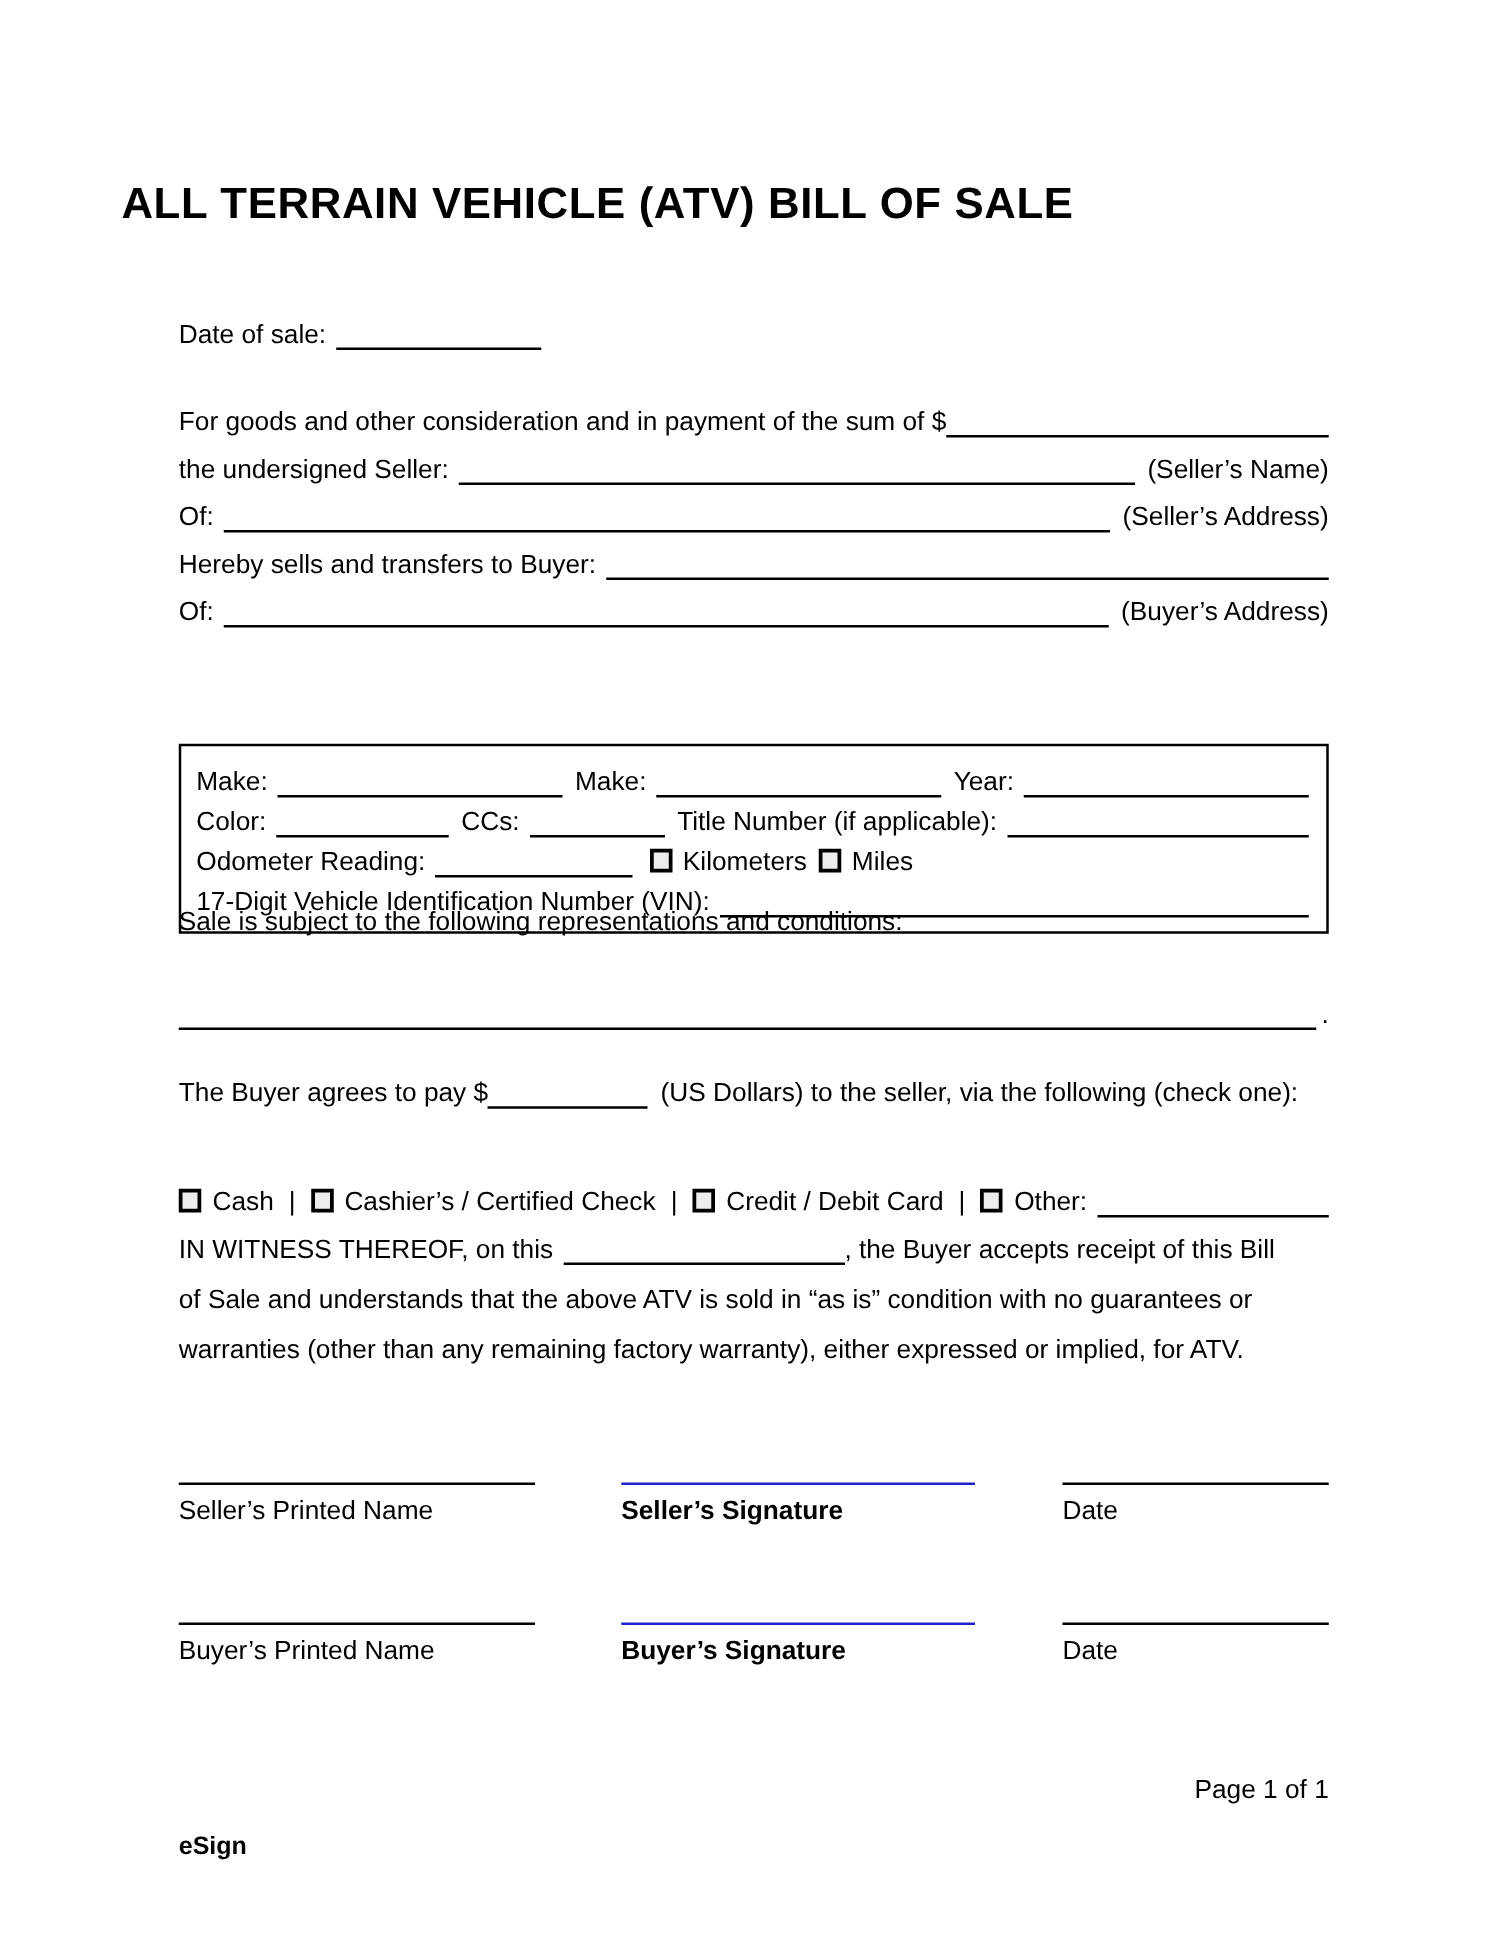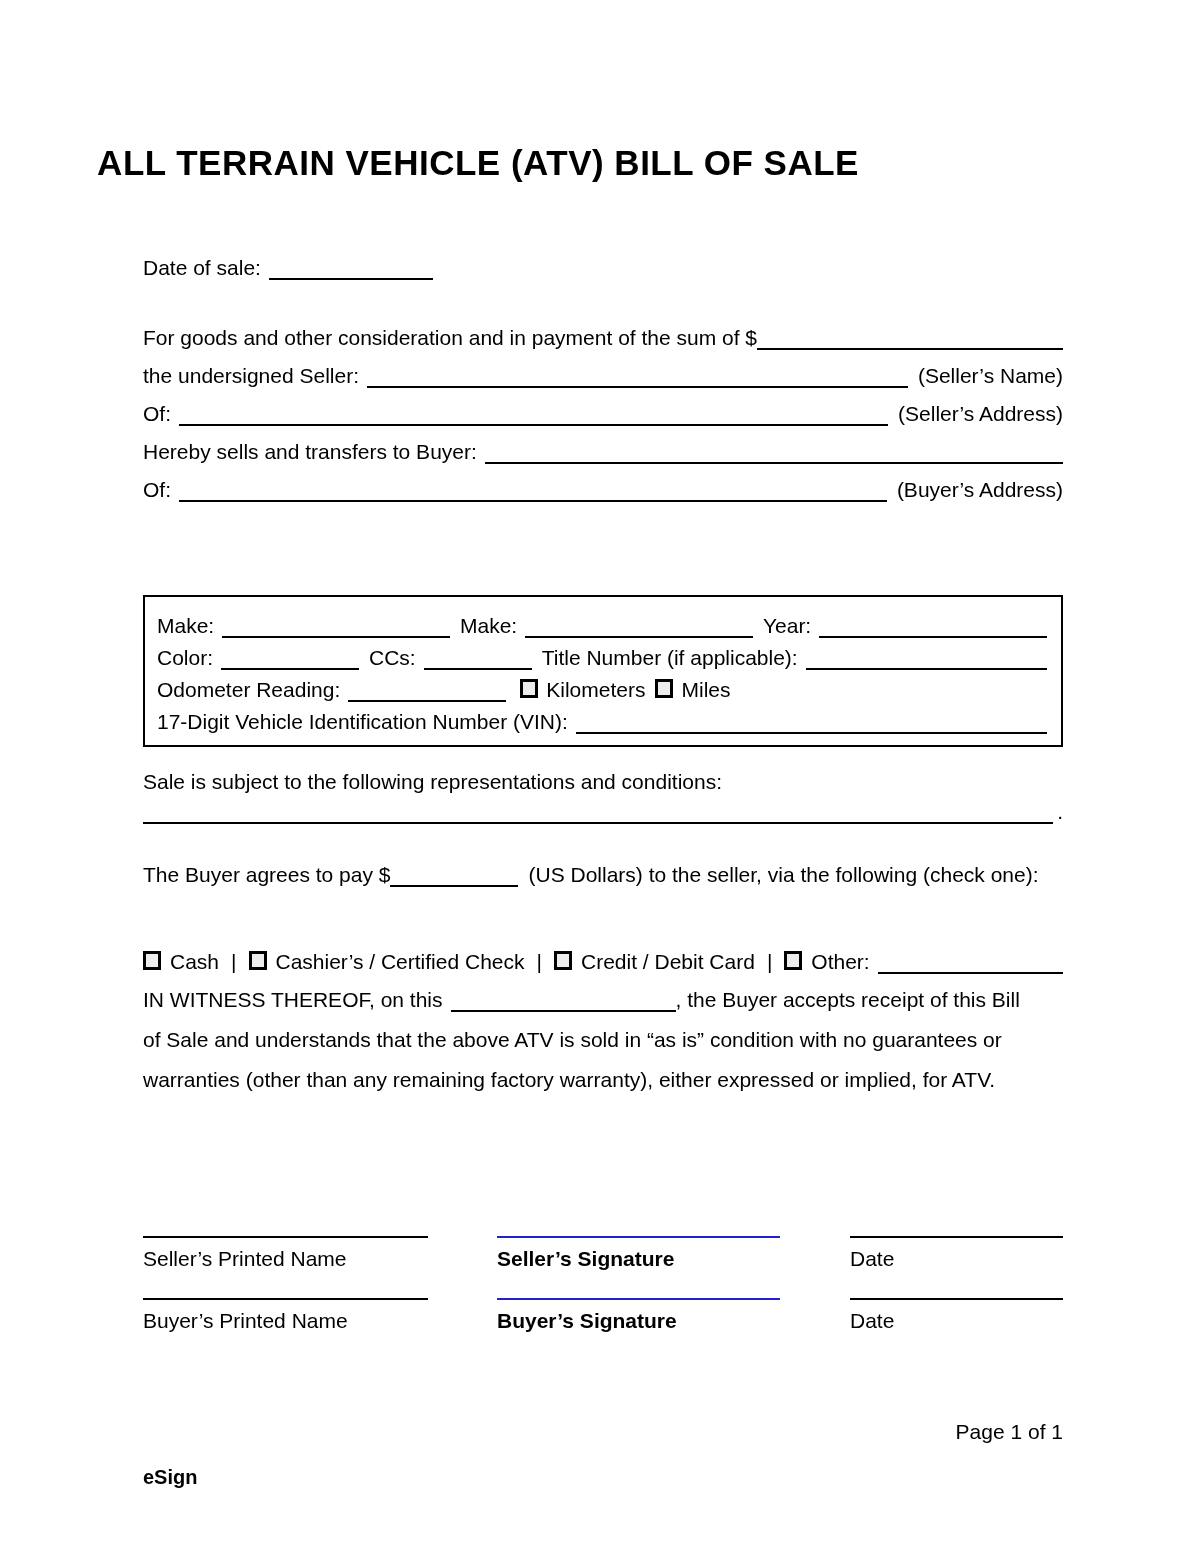--- a/index.html
+++ b/index.html
@@ -32,38 +32,38 @@
   .date-row{top:250px;height:30px;}
   .consideration{top:312px;}
   .consideration .row{height:38px;justify-content:space-between;}
   .atv-intro{top:533px;height:30px;}
   .vehicle-box{
     top:595px;height:152px;
     border:2px solid #000;
     padding:9px 14px 16px 12px;
   }
   .vehicle-box .row{height:32px;}
-  .cond-intro{top:770px;height:30px;}
+  .cond-intro{top:726px;height:30px;}
   .cond-line{top:790px;height:34px;}
   .payment-row{top:855px;height:32px;}
   .options-row{top:943px;height:31px;text-align:center;}
   .sep{margin:0 12px;}
   .witness .row{height:40px;}
   .witness{top:972px;}
   .cb{
     width:12px;height:13px;
     border:3px solid #000;
     background:var(--checkbox-fill,#ededed);
     display:inline-block;
     margin-bottom:4px;
     flex:0 0 auto;
   }
   .cb.opt{margin-right:9px;}
   .sig-section{display:flex;}
-  .sig-row1{top:1236px;}
+  .sig-row1{top:1186px;}
   .sig-row2{top:1298px;}
   .sigcol{display:flex;flex-direction:column;}
   .sigcol .line{border-bottom:2px solid #000;height:0;}
   .sigcol .line.blue{border-bottom:2px solid var(--signature-line,#2222cc);}
   .sigcol .lbl{margin-top:9px;}
   .sigcol .lbl.bold{font-weight:700;}
   .col1{width:285px;margin-right:69px;}
   .col2{width:283px;margin-right:70px;}
   .col3{width:213px;}
   .footer-brand{top:1466px;font-weight:700;font-size:20px;width:400px;}

